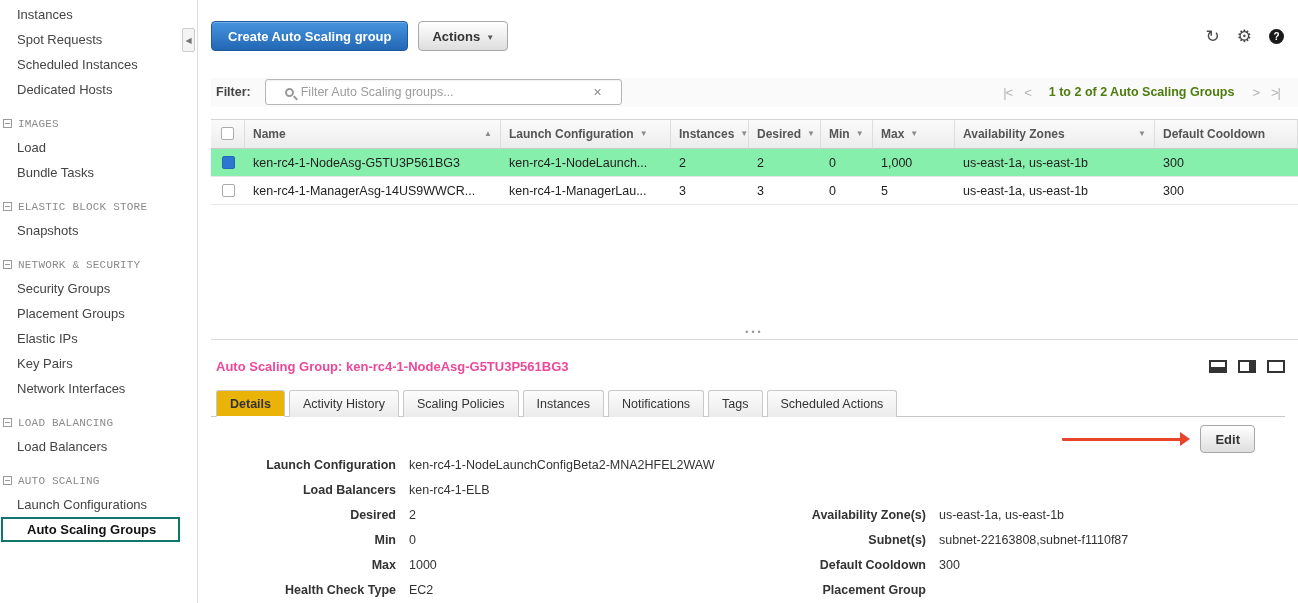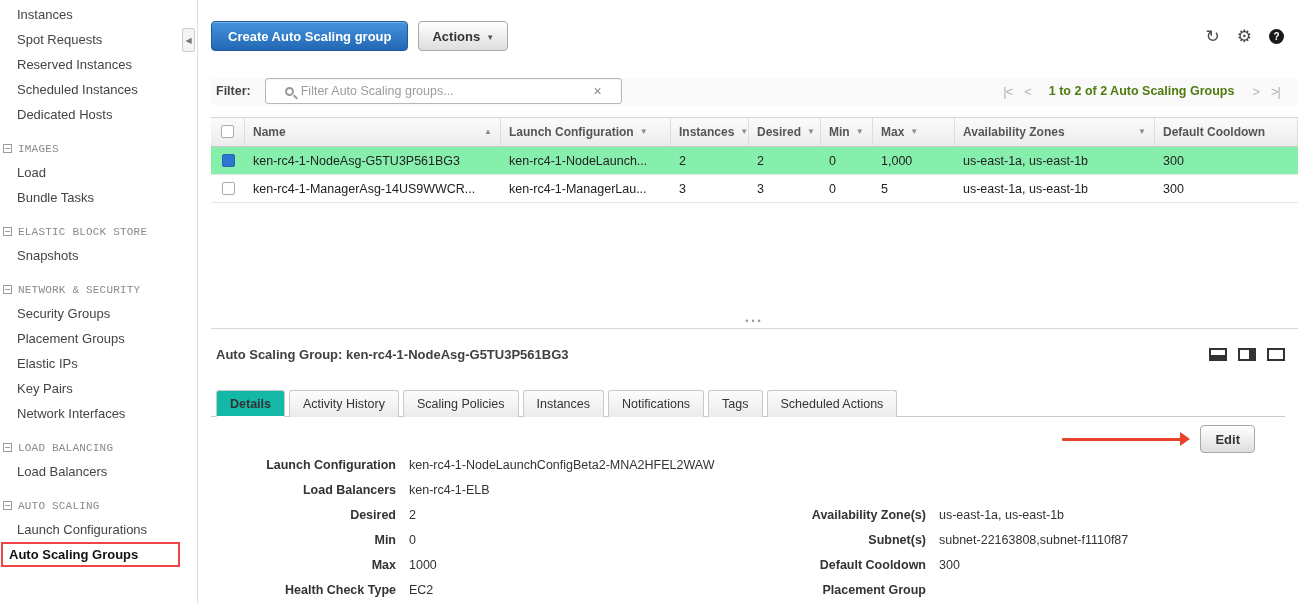--- a/index.html
+++ b/index.html
@@ -6,21 +6,21 @@
   html,body { background:#fff; }
   body { font-family:"Liberation Sans","DejaVu Sans",sans-serif; color:#333; }
   .screen { position:relative; width:1298px; height:603px; overflow:hidden; background:#fff; display:flex; }
 
   
   .sidebar { width:180px; flex:0 0 180px; padding-top:2px; overflow:hidden; }
   .nav-item { height:25px; line-height:25px; padding-left:17px; font-size:13px; color:#444; cursor:pointer; white-space:nowrap; }
   .nav-section { margin-top:10px; height:23px; display:flex; align-items:center; gap:6px; padding-left:3px; color:#8a8a8a; font-size:11px; letter-spacing:.2px; cursor:pointer; white-space:nowrap;font-family:Liberation Mono, monospace; }
   .sec-icon { width:9px; height:9px; border:1px solid #9a9a9a; background:#fff; position:relative; flex:0 0 9px; }
   .sec-icon::after { content:""; position:absolute; left:1px; right:1px; top:3px; height:1px; background:#9a9a9a; }
-  .nav-item.annotated { height:25px; line-height:21px; border:2px solid #ef4444; margin-left:1px; padding-left:6px; font-weight:bold; color:#111; }
+  .nav-item.annotated { height:25px; line-height:21px; border:2px solid #0f766e; margin-left:1px; padding-left:24px; font-weight:bold; color:#111; }
 
   
   .gutter { width:18px; flex:0 0 18px; position:relative; border-right:1px solid #dcdcdc; }
   .collapse-tab { position:absolute; top:28px; left:2px; width:13px; height:24px; background:#f4f4f4; border:1px solid #ccc; border-radius:2px; display:flex; align-items:center; justify-content:center; color:#777; font-size:8px; cursor:pointer; }
 
   
   .content { flex:1 1 auto; min-width:0; display:flex; flex-direction:column; padding-left:13px; overflow:hidden; }
 
   .toolbar { margin-top:21px; display:flex; align-items:center; }
   .btn { height:30px; border-radius:4px; font-size:13px; cursor:pointer; font-family:inherit; }
@@ -61,28 +61,28 @@
   .spacer { height:134px; }
 
   
   .h-split { position:relative; height:10px; cursor:row-resize; }
   .h-split::before { content:""; position:absolute; left:0; right:0; top:5px; height:1px; background:#d8d8d8; }
   .dots { position:absolute; left:50%; transform:translateX(-50%); top:-7px; color:#9a9a9a; font-size:9px; letter-spacing:3px; }
 
   
   .detail { padding-right:13px; }
   .detail-head { margin-top:10px; height:24px; display:flex; align-items:center; padding-left:5px; }
-  .detail-title { font-size:13px; font-weight:bold; color:#404040; }
+  .detail-title { font-size:13px; font-weight:bold; color:#ec4899; }
   .pane-icons { margin-left:auto; display:flex; gap:11px; }
   .pane-icon { width:18px; height:13px; border:2px solid #333; background:#fff; position:relative; cursor:pointer; display:inline-block; }
   .pane-icon.pane-bottom::after { content:""; position:absolute; left:0; right:0; bottom:0; height:4px; background:#333; }
   .pane-icon.pane-right::after { content:""; position:absolute; top:0; bottom:0; right:0; width:5px; background:#333; }
   .tabs { margin-top:12px; display:flex; gap:4px; align-items:flex-end; border-bottom:1px solid #c9c9c9; padding-left:5px; }
   .tab { height:27px; line-height:26px; padding:0 13px; font-size:12.5px; color:#333; background:linear-gradient(#fcfcfc,#ebebeb); border:1px solid #c9c9c9; border-bottom:none; border-radius:3px 3px 0 0; margin-bottom:-1px; cursor:pointer; white-space:nowrap; }
-  .tab.active { background:#14b8a6; font-weight:bold; border-bottom:1px solid #fff;margin-top:12px; }
+  .tab.active { background:#eab308; font-weight:bold; border-bottom:1px solid #fff; }
   .tab-body { position:relative; padding-top:36px; }
   .btn-edit { position:absolute; top:8px; right:30px; height:28px; padding:0 14px; }
   .annot-arrow { position:absolute; top:15px; right:95px; width:128px; height:14px; pointer-events:none; }
   .annot-arrow .line { position:absolute; left:0; right:8px; top:6px; height:3px; background:#e8442c; border-radius:1px; }
   .annot-arrow .head { position:absolute; right:0; top:0; width:0; height:0; border-left:10px solid #e8442c; border-top:7px solid transparent; border-bottom:7px solid transparent; }
 
   .fields { display:flex; align-items:flex-start; }
   .fcol.left { width:520px; flex:0 0 520px; }
   .fcol.right { margin-top:50px; }
   .frow { display:flex; height:25px; line-height:25px; font-size:12.5px; }
@@ -92,21 +92,20 @@
   .fvalue { color:#333; white-space:nowrap; }
 </style>
 </head>
 <body>
 
 <div class="screen">
 
   <aside class="sidebar">
     <div class="nav-item">Instances</div>
     <div class="nav-item">Spot Requests</div>
-    <div class="nav-item">Reserved Instances</div>
     <div class="nav-item">Scheduled Instances</div>
     <div class="nav-item">Dedicated Hosts</div>
 
     <div class="nav-section">
       <span class="sec-icon"></span>
       <span>IMAGES</span>
     </div>
     <div class="nav-item">Load</div>
     <div class="nav-item">Bundle Tasks</div>
 

